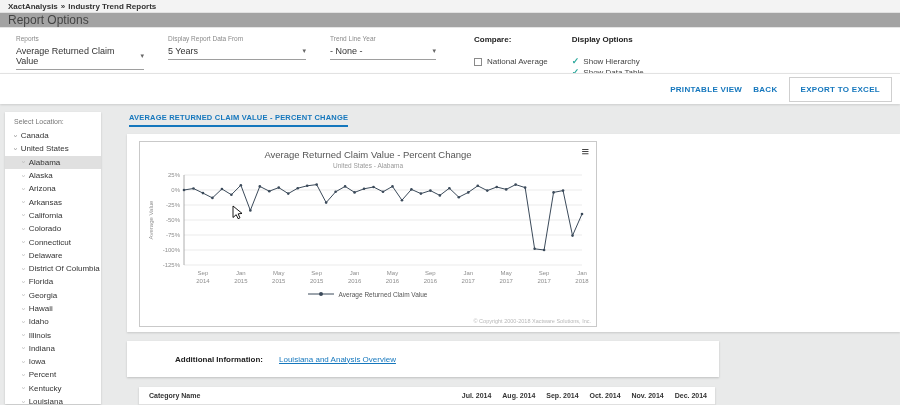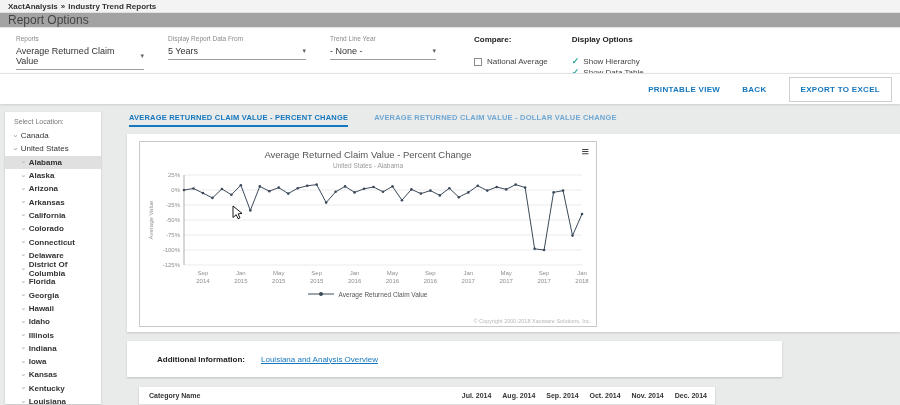--- a/index.html
+++ b/index.html
@@ -27,34 +27,34 @@
   .dd-caret{font-size:7px;color:#666;margin-left:6px;}
   .group-label{font-size:8px;font-weight:bold;color:#222;margin-bottom:13px;}
   .compare-group{margin-left:14px;}
   .cb-row{display:flex;align-items:center;gap:5px;font-size:8px;color:#444;cursor:pointer;}
   .checkbox{width:8px;height:8px;border:1px solid #8a8a8a;background:#fff;display:inline-block;}
   .check-row{display:flex;align-items:center;gap:4px;font-size:8px;color:#444;margin-bottom:2px;}
   .checkmark{color:var(--check);font-size:9px;font-weight:bold;line-height:1;}
 
   
   .actions-row{background:#fff;height:31px;border-top:1px solid #e2e2e2;
-    display:flex;justify-content:flex-end;align-items:center;gap:22px;padding-right:8px;
+    display:flex;justify-content:flex-end;align-items:center;gap:11px;padding-right:8px;
     box-shadow:0 1px 2px rgba(0,0,0,.12);position:relative;z-index:2;}
   .text-button{background:none;border:none;color:var(--accent);font-size:8px;font-weight:bold;
     letter-spacing:.3px;cursor:pointer;font-family:inherit;}
   .export-button{border:1px solid #cfcfcf;background:#fff;padding:7px 11px;}
 
   
   .content{display:flex;height:300px;gap:14px;padding:8px 0 0 5px;}
   .sidebar{width:96px;background:#fff;box-shadow:0 1px 2px rgba(0,0,0,.18);
     overflow:hidden;flex-shrink:0;padding-top:4px;}
   .sidebar-title{font-size:7px;color:#777;padding:2px 0 4px 9px;}
   .tree-item{display:flex;align-items:center;gap:4px;height:13.3px;font-size:8px;color:#333;cursor:pointer;}
   .tree-item.level0{padding-left:9px;}
-  .tree-item.level1{padding-left:17px;font-weight:bold;}
+  .tree-item.level1{padding-left:17px;}
   .tree-item.selected{background:var(--selected-bg);}
   .tree-caret{display:inline-block;transform:rotate(90deg);font-size:8px;color:#8a8a8a;line-height:1;}
   .tree-item.level1 .tree-caret{color:#b8b8b8;}
 
   .main{flex:1;min-width:0;margin-left:12px;}
   .tabs{display:flex;gap:26px;margin:1px 0 7px 2px;}
   .tab{font-size:7.5px;font-weight:bold;letter-spacing:.2px;padding-bottom:3px;cursor:pointer;white-space:nowrap;}
   .tab.active{color:var(--accent);border-bottom:2.5px solid var(--accent);}
   .tab.inactive{color:var(--accent-light);}
 
@@ -63,22 +63,22 @@
   .chart-card{width:458px;height:186px;border:1px solid #c9c9c9;background:#fff;position:relative;}
   .chart-title{text-align:center;font-size:9.5px;color:#555;margin-top:7px;}
   .chart-subtitle{text-align:center;font-size:6.5px;color:#9a9a9a;margin-top:2px;}
   .chart-menu{position:absolute;top:2px;right:7px;font-size:13px;color:#444;cursor:pointer;line-height:1.2;}
   svg.chart-plot{display:block;margin:1px auto 0;}
   .legend{display:flex;justify-content:center;align-items:center;gap:4px;font-size:6.5px;color:#555;margin-top:-2px;}
   .legend-line{stroke:var(--line);stroke-width:1;}
   .legend-dot{fill:var(--line);}
   .copyright{position:absolute;right:5px;bottom:2px;font-size:5.5px;color:#b8b8b8;}
 
-  .info-card{width:655px;height:36px;background:#fff;box-shadow:0 1px 2px rgba(0,0,0,.18);
-    margin-top:9px;display:flex;align-items:center;gap:16px;padding-left:30px;}
+  .info-card{width:592px;height:36px;background:#fff;box-shadow:0 1px 2px rgba(0,0,0,.18);
+    margin-top:9px;display:flex;align-items:center;gap:16px;padding-left:48px;}
   .info-label{font-size:8px;font-weight:bold;color:#222;}
   .info-link{font-size:8px;color:var(--accent);text-decoration:underline;cursor:pointer;}
 
   .table-card{width:576px;background:#fff;box-shadow:0 1px 2px rgba(0,0,0,.18);
     margin:10px 0 0 12px;}
   table{width:100%;border-collapse:collapse;font-size:7px;}
   th{font-weight:bold;color:#333;text-align:right;padding:5px 8px 5px 0;border-bottom:1px solid #e0e0e0;white-space:nowrap;}
   td{color:#333;text-align:right;padding:5px 8px 5px 0;white-space:nowrap;}
   th.first,td.first{text-align:left;padding-left:10px;width:320px;}
   td.name{font-weight:bold;}
@@ -219,37 +219,36 @@
         <div class="tree-item level1">
           <span class="tree-caret">›</span>
           <span class="tree-label">Indiana</span>
         </div>
         <div class="tree-item level1">
           <span class="tree-caret">›</span>
           <span class="tree-label">Iowa</span>
         </div>
         <div class="tree-item level1">
           <span class="tree-caret">›</span>
-          <span class="tree-label">Kansas</span>
+          <span class="tree-label">Percent</span>
         </div>
         <div class="tree-item level1">
           <span class="tree-caret">›</span>
           <span class="tree-label">Kentucky</span>
         </div>
         <div class="tree-item level1">
           <span class="tree-caret">›</span>
           <span class="tree-label">Louisiana</span>
         </div>
       </div>
   </aside>
 
   <main class="main">
     <div class="tabs">
         <div class="tab active">AVERAGE RETURNED CLAIM VALUE - PERCENT CHANGE</div>
-        <div class="tab inactive">AVERAGE RETURNED CLAIM VALUE - DOLLAR VALUE CHANGE</div>
       </div>
 
     <section class="chart-panel">
       <div class="chart-card">
         <span class="chart-menu">≡</span>
         <div class="chart-title">Average Returned Claim Value - Percent Change</div>
         <div class="chart-subtitle">United States - Alabama</div>
         <svg class="chart-plot" width="444" height="122">
             <line x1="38" y1="5" x2="436" y2="5" stroke="#e3e3e3" stroke-width="0.7"></line>
             <text x="34" y="7" text-anchor="end" font-size="6" fill="#8f8f8f">25%</text>

